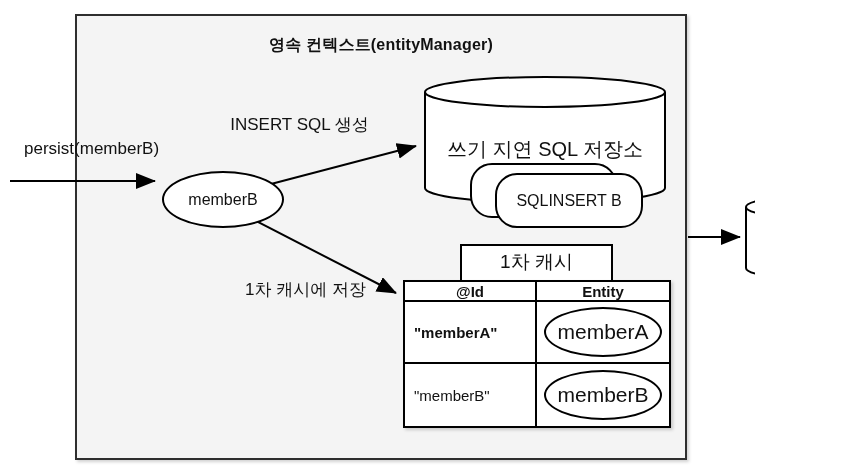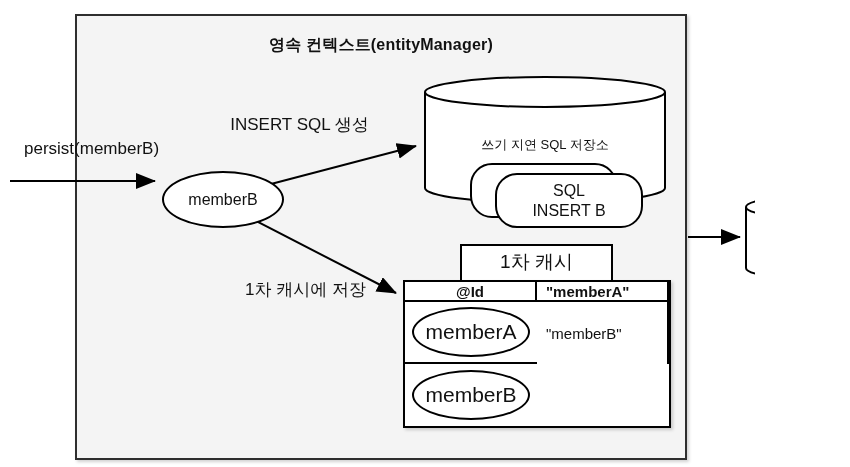--- a/index.html
+++ b/index.html
@@ -51,32 +51,32 @@
     background: #ffffff;
     border: 2px solid #000;
     border-radius: 50%;
     display: flex; align-items: center; justify-content: center;
     font-size: 16px;
   }
   .cyl-label {
     position: absolute;
     left: 425px; top: 136px; width: 240px;
     text-align: center;
-    font-size: 13px;
+    font-size: 20px;
   }
   .sql-card {
     position: absolute;
     background: #ffffff;
     border: 2px solid #000;
     border-radius: 22px;
   }
   .sql-card.back  { left: 470px; top: 163px; width: 147px; height: 55px; }
   .sql-card.front {
     left: 495px; top: 173px; width: 148px; height: 55px;
-    display: flex; flex-direction: column;
+    display: flex; flex-direction: row;
     align-items: center; justify-content: center;
     font-size: 16px; line-height: 1.25;
   }
   .cache-tab {
     position: absolute;
     left: 460px; top: 244px;
     width: 153px; height: 40px;
     background: #ffffff;
     border: 2px solid #000;
     display: flex; align-items: center; justify-content: center;
@@ -167,20 +167,21 @@
     <span>SQL</span>
     <span>INSERT B</span>
   </div>
 
   <div class="cache-tab">
     <span>1차 캐시</span>
   </div>
 
   <div class="cache-table">
     <div class="cell th c1 rb">@Id</div>
+    <div class="cell th rb">Entity</div>
 
     <div class="cell c1 rb id-cell bold">"memberA"</div>
     <div class="cell rb ent-cell">
       <div class="ent-ellipse">
         <span>memberA</span>
       </div>
     </div>
 
     <div class="cell c1 id-cell">"memberB"</div>
     <div class="cell ent-cell">

